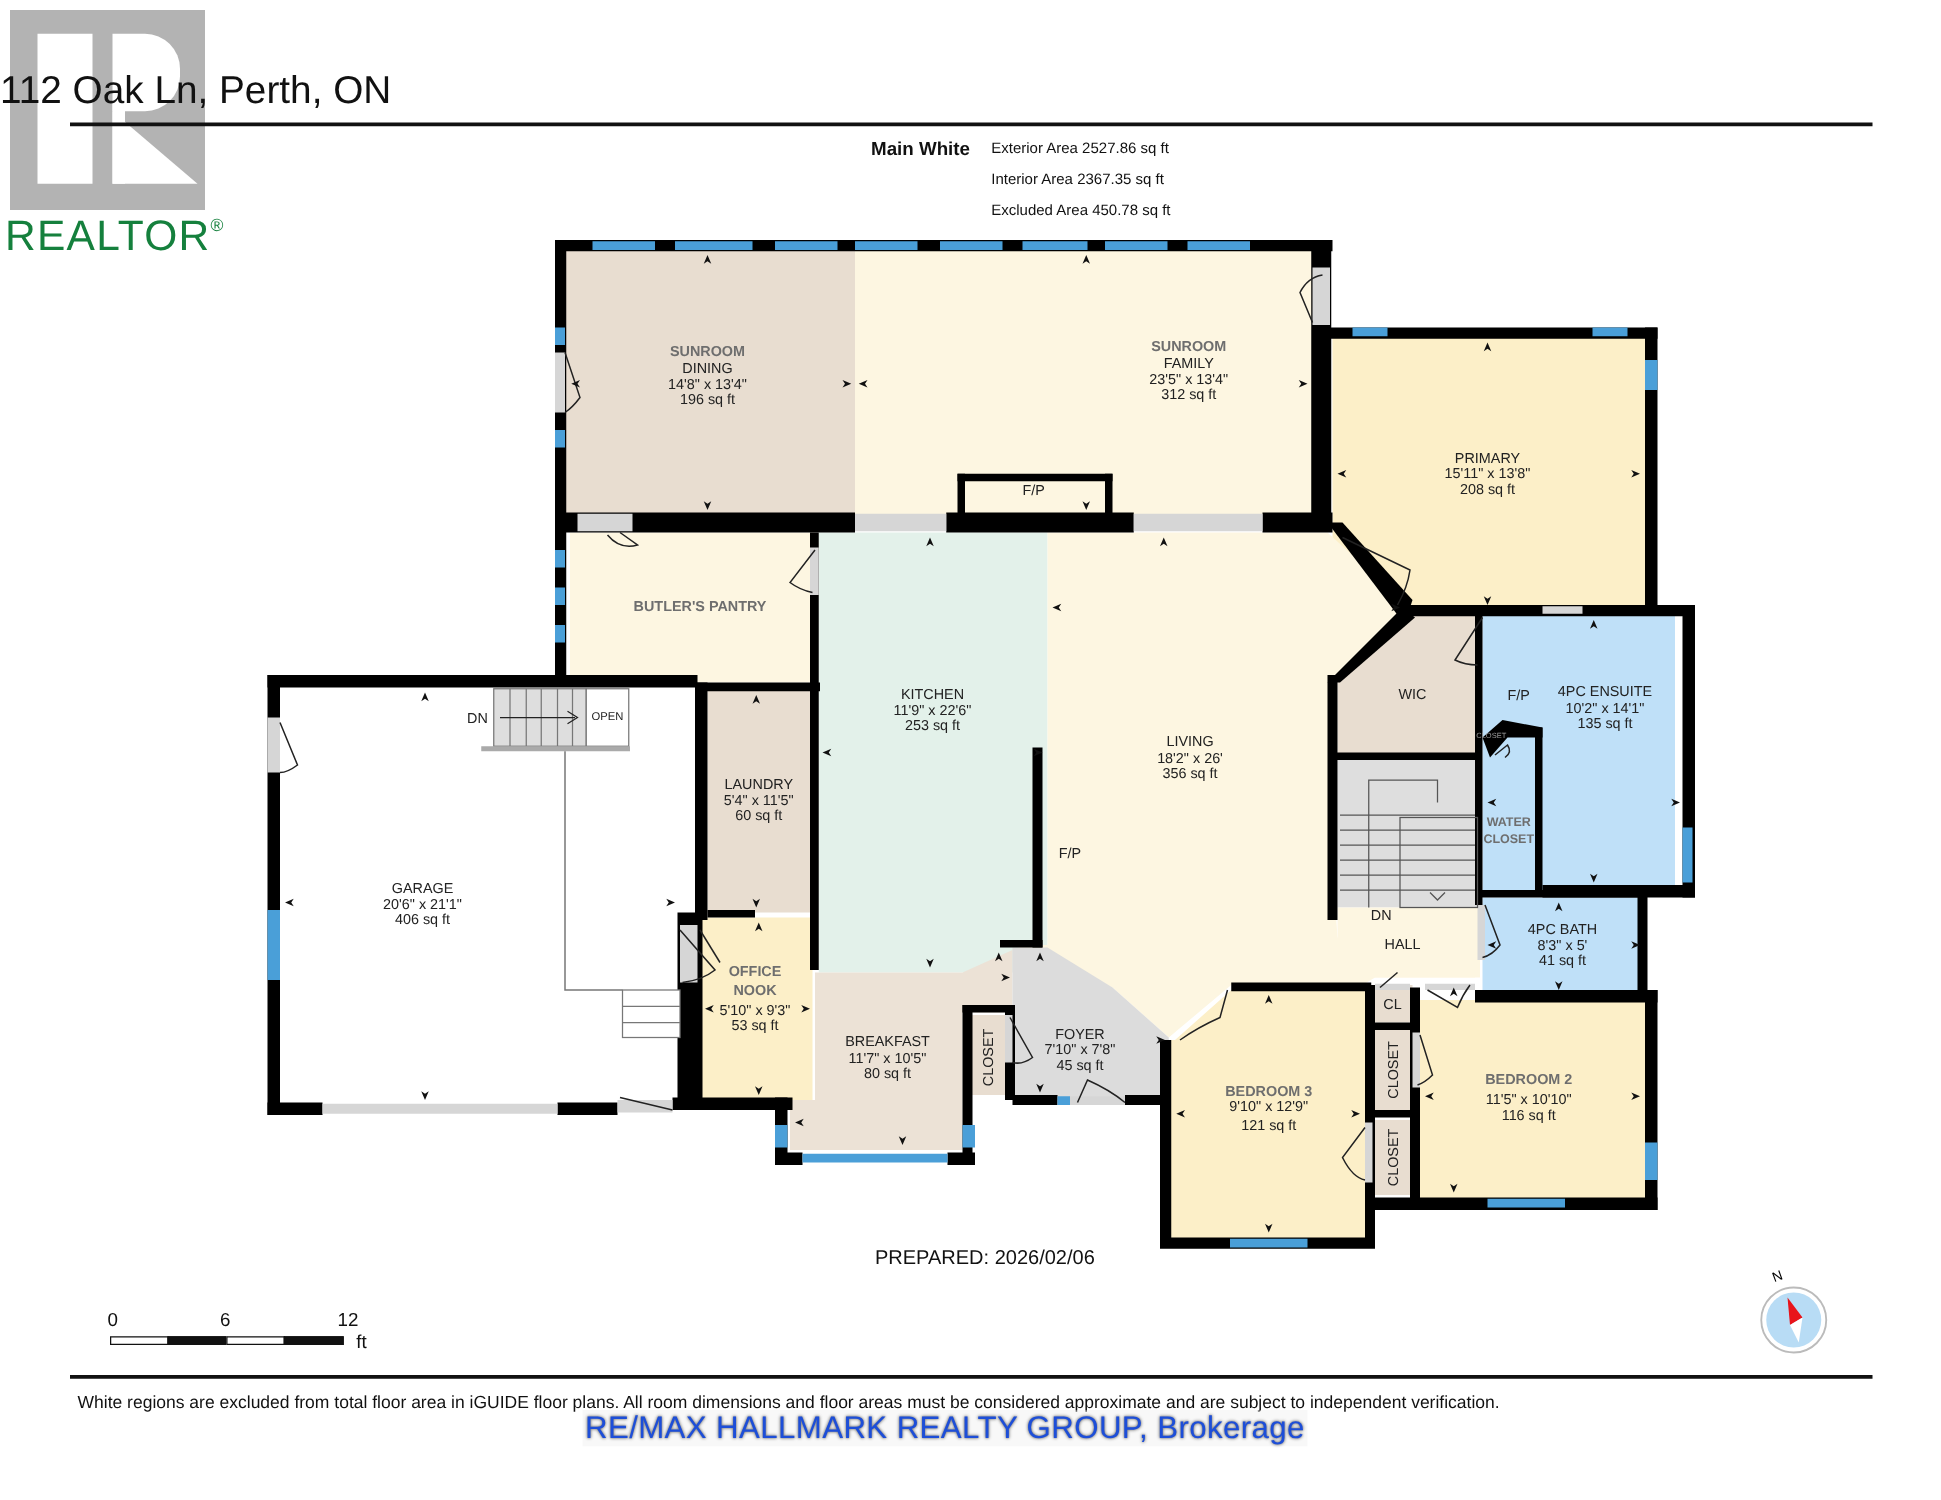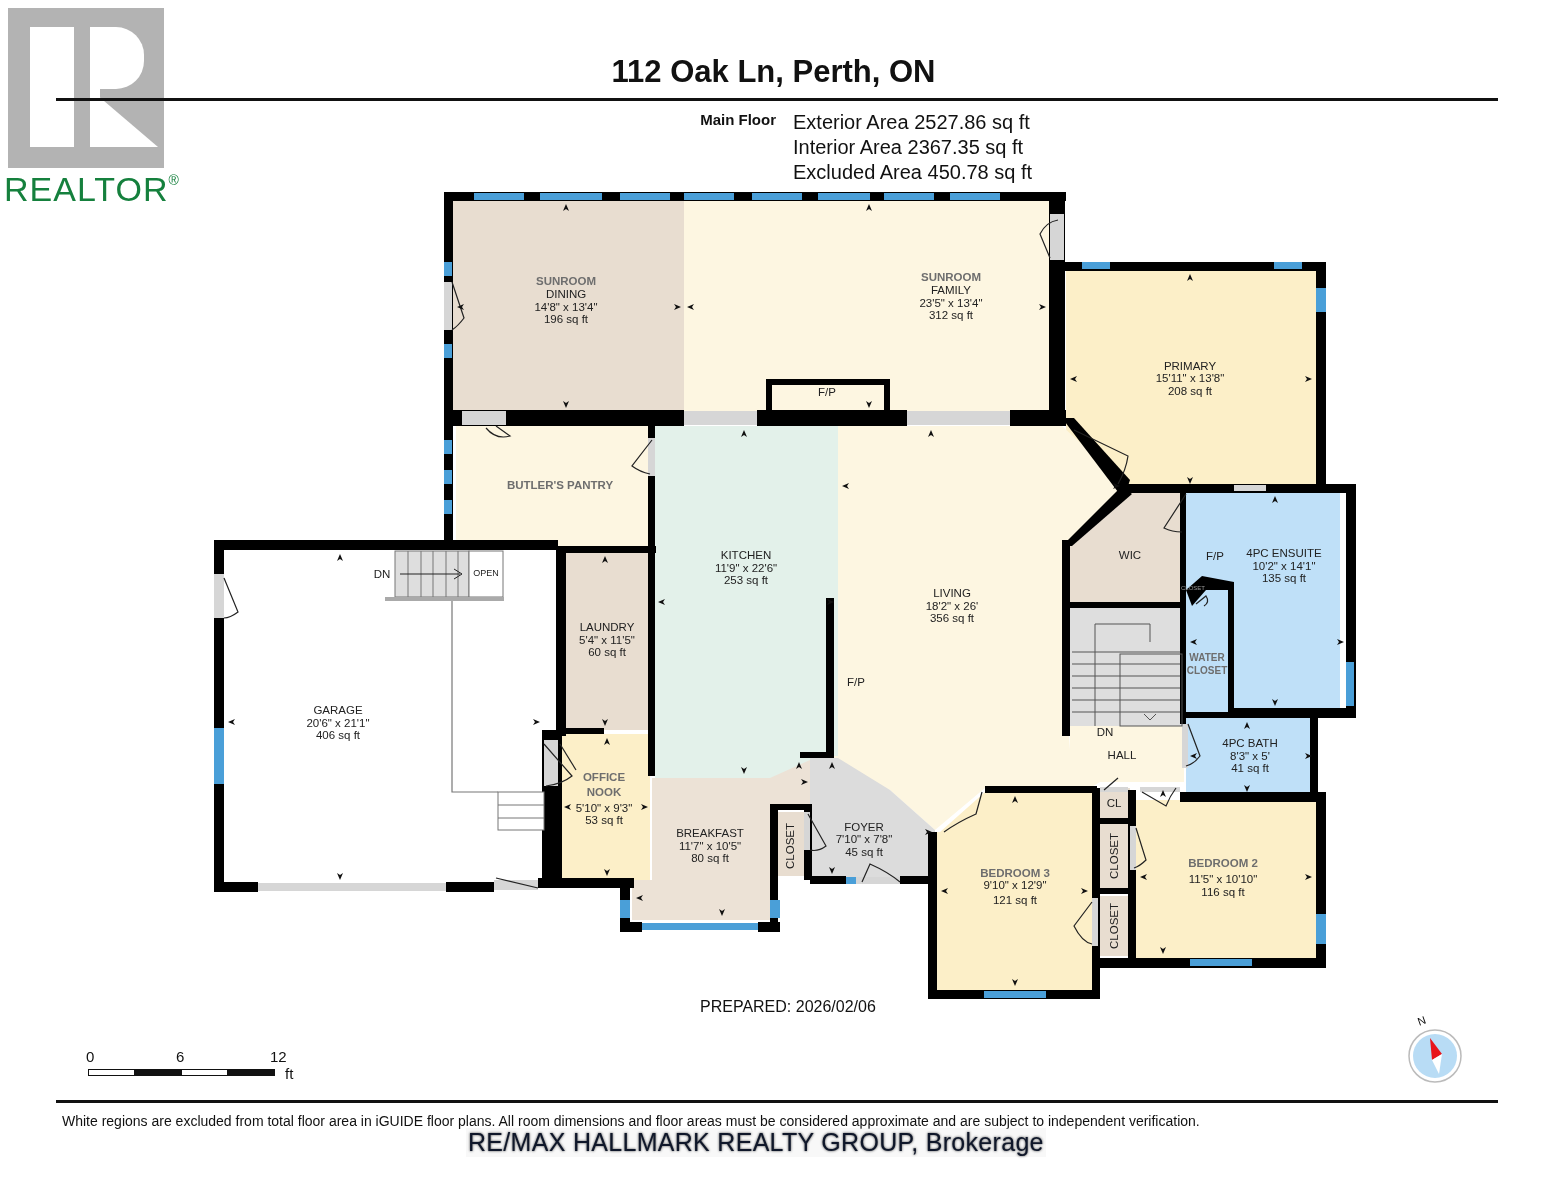--- a/index.html
+++ b/index.html
@@ -5,52 +5,52 @@
   html, body { margin:0; padding:0; background:#ffffff; }
   body { width:1553px; height:1200px; position:relative; overflow:hidden; font-family:"Liberation Sans", sans-serif; color:#111; }
   .abs { position:absolute; }
   #realtor-logo { left:8px; top:8px; width:156px; height:160px; background:#b3b3b3; }
   #realtor-logo .r-stem { position:absolute; left:22px; top:19px; width:44px; height:120px; background:#fff; }
   #realtor-logo .r-bowl { position:absolute; left:82px; top:19px; width:54px; height:62px; background:#fff; border-radius:0 28px 28px 0; }
   #realtor-logo .r-leg { position:absolute; left:82px; top:81px; width:0; height:0; border-left:0 solid transparent; border-top:0; border-right:68px solid transparent; border-bottom:58px solid #fff; }
   #realtor-logo .r-leg-fill { position:absolute; left:82px; top:72px; width:10px; height:67px; background:#fff; }
   #realtor-word { left:4px; top:170px; font-size:34px; color:#15803d; letter-spacing:1px; }
   #realtor-word sup { font-size:14px; vertical-align:top; position:relative; top:2px; }
-  #title { left:0; width:1547px; top:54px; text-align:center; font-weight:bold; font-size:31px; }
+  #title { left:0; width:1547px; top:54px; text-align:left; font-weight:normal; font-size:31px; }
   .rule { background:#111; height:3px; }
   #rule-top { left:56px; top:98px; width:1442px; }
   #rule-bottom { left:56px; top:1100px; width:1442px; }
   #floor-label { left:650px; top:111px; width:126px; text-align:right; font-weight:bold; font-size:15px; }
-  .area-line { left:793px; font-size:20px; }
+  .area-line { left:793px; font-size:12px; }
   #plan { left:0; top:0; }
   .room-name { font-size:11.5px; fill:#222; }
   .room-name.gray { fill:#6e6e6e; font-weight:bold; }
   .room-dim { font-size:11.5px; fill:#222; }
   #scale-bar { left:86px; top:1048px; width:220px; height:40px; }
   .scale-num { position:absolute; top:0; font-size:15px; }
   .scale-seg { position:absolute; top:21px; height:7px; border:1px solid #111; box-sizing:border-box; }
   #prepared { left:700px; top:998px; font-size:16px; }
   #compass { left:1405px; top:1014px; width:60px; height:70px; }
   #disclaimer { left:62px; top:1113px; font-size:14px; }
-  #brokerage { left:466px; top:1128px; font-size:25px; color:#0f172a; text-shadow:0 0 2px #777, 0 0 3px #999; letter-spacing:0.3px; background:rgba(235,235,235,0.35); padding:0 2px;text-align:right; }
+  #brokerage { left:466px; top:1128px; font-size:25px; color:#1d4ed8; text-shadow:0 0 2px #777, 0 0 3px #999; letter-spacing:0.3px; background:rgba(235,235,235,0.35); padding:0 2px;text-align:right; }
 </style>
 </head>
 <body>
 
 <div id="realtor-logo" class="abs">
   <div class="r-stem"></div>
   <div class="r-bowl"></div>
   <div class="r-leg-fill"></div>
   <div class="r-leg"></div>
 </div>
 <div id="realtor-word" class="abs"><span>REALTOR</span><sup>®</sup></div>
 
 <div id="title" class="abs">112 Oak Ln, Perth, ON</div>
 <div id="rule-top" class="abs rule"></div>
-<div id="floor-label" class="abs">Main Floor</div>
+<div id="floor-label" class="abs">Main White</div>
 <div class="abs area-line" style="top:111px">Exterior Area 2527.86 sq ft</div>
 <div class="abs area-line" style="top:136px">Interior Area 2367.35 sq ft</div>
 <div class="abs area-line" style="top:161px">Excluded Area 450.78 sq ft</div>
 
 <svg id="plan" class="abs" width="1553" height="1200" viewBox="0 0 1553 1200">
 
   <g>
     <rect x="452" y="200" width="232" height="212" fill="#e8ddd0"></rect>
     <rect x="684" y="200" width="366" height="212" fill="#fdf6e1"></rect>
     <rect x="1066" y="270" width="250" height="218" fill="#fcefc8"></rect>

